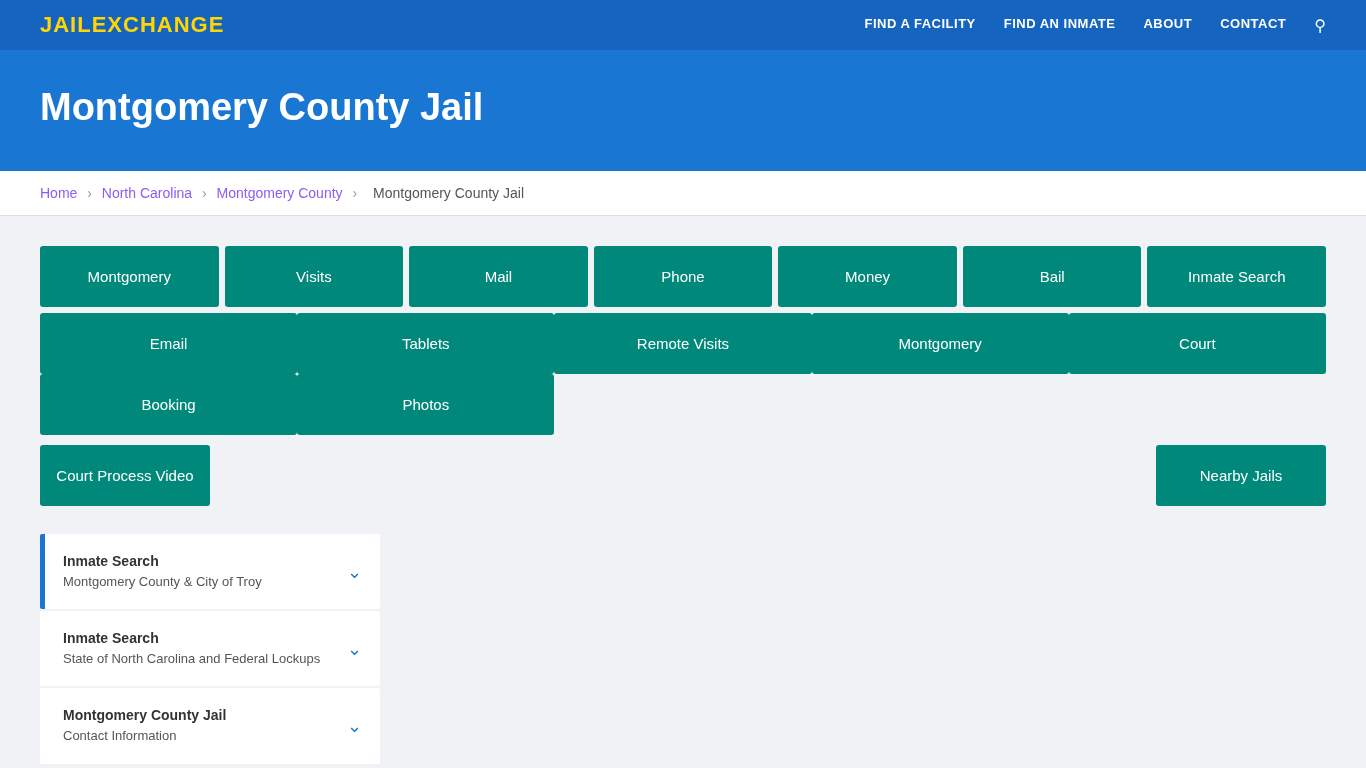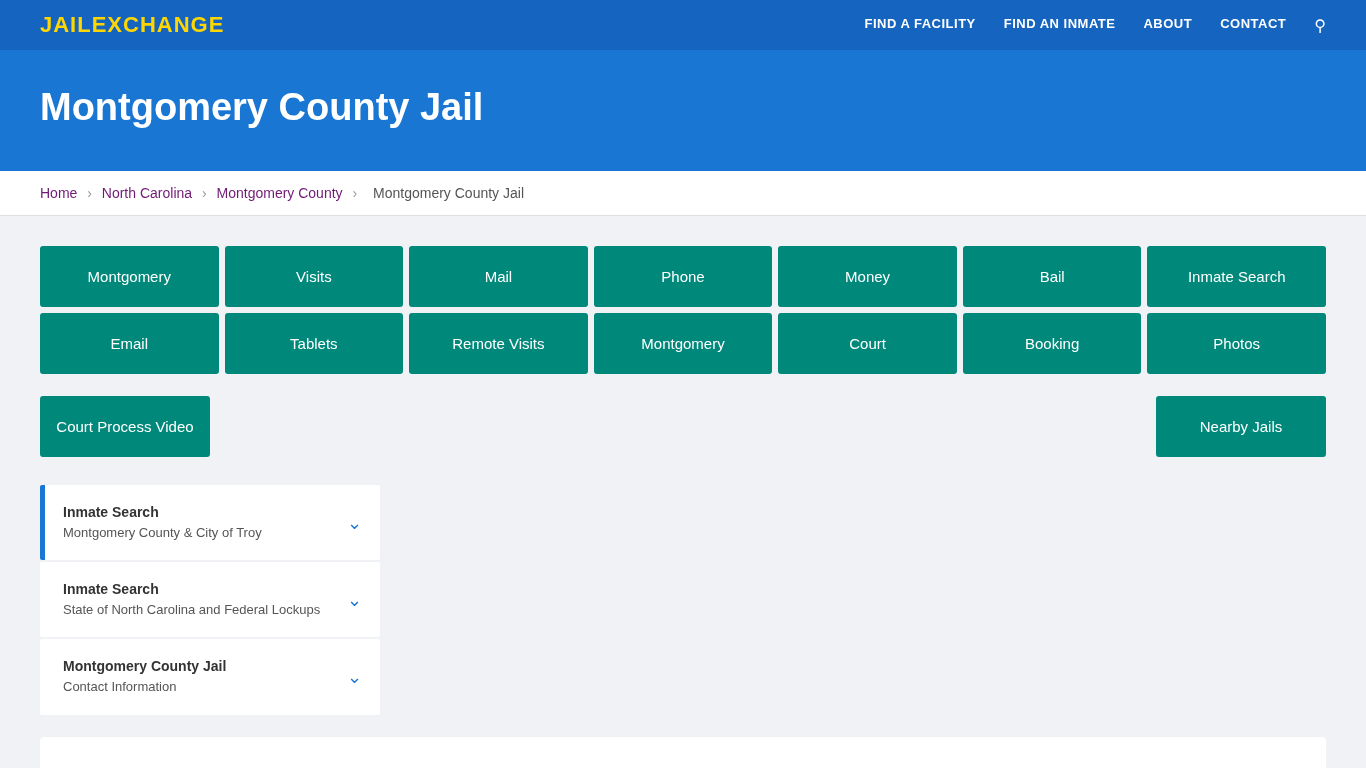--- a/index.html
+++ b/index.html
@@ -42,42 +42,41 @@
       font-weight: 800;
     }
 
     
     .breadcrumb {
       background: #fff;
       padding: 14px 40px;
       border-bottom: 1px solid #e0e0e0;
       font-size: 14px;
     }
-    .breadcrumb a { color: #701a75; text-decoration: none; margin-top: 23px; }
+    .breadcrumb a { color: #8b5cf6; text-decoration: none; margin-top: 23px; }
     .breadcrumb span { color: #999; margin: 0 6px; }
     .breadcrumb .current { color: #555; }
 
     
     .content-area {
       background: #f0f2f5;
       padding: 30px 40px;
     }
 
     
     .buttons-grid {
       display: grid;
       grid-template-columns: repeat(7, 1fr);
       gap: 6px;
       margin-bottom: 6px;
     }
     .buttons-row2 {
       display: grid;
-      grid-template-columns: repeat(7, 1fr);
-      gap: 6px;
-      margin-bottom: 22px;
+      grid-template-columns: repeat(5, 1fr);
+      margin-bottom: 10px;
     }
     .buttons-row3 {
       display: flex;
       justify-content: space-between;
       gap: 6px;
       margin-bottom: 28px;
     }
     .btn-teal {
       background: #00897b;
       color: #fff;

